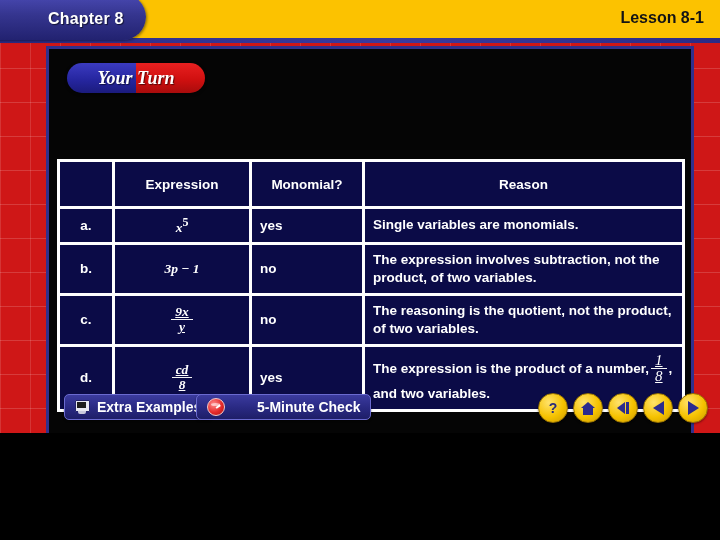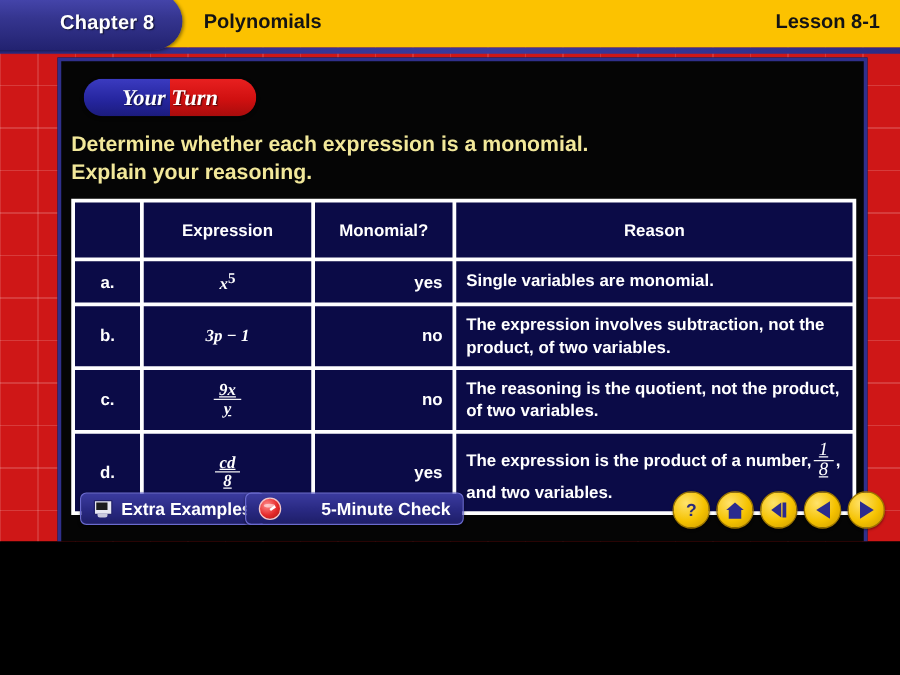--- a/index.html
+++ b/index.html
@@ -194,21 +194,21 @@
   }
   td.expr {
     text-align: center;
     font-family: "Liberation Serif", serif;
     font-style: italic;
     font-weight: normal;
     font-size: 19px;
     color: #f4f4f4;
   }
   td.ans {
-    text-align: right;
+    text-align: left;
     font-weight: normal;
     font-size: 15px;
   }
   td.reason {
     text-align: left;
     font-weight: bold;
     font-size: 14px;
     line-height: 18px;
   }
   .col-lbl   { width: 52px; }
@@ -429,36 +429,31 @@
 <body>
 
 <div class="slide">
 
   <div class="brick-texture"></div>
 
   <div class="header"></div>
   <div class="header-underline"></div>
   <div class="chapter-tab"></div>
   <div class="chapter-tab-label">Chapter 8</div>
-  <div class="header-subject">Polynomials</div>
   <div class="header-lesson">Lesson 8-1</div>
 
   <div class="content">
     <div class="content-inner">
 
       <div class="your-turn">
         <div class="yt-left"></div>
         <div class="yt-right"></div>
         <div class="yt-text">Your Turn</div>
       </div>
 
-      <div class="instruction">
-        <div>Determine whether each expression is a monomial.</div>
-        <div>Explain your reasoning.</div>
-      </div>
 
       <div class="tbl-wrap">
         <table class="monomial-table">
           <colgroup>
             <col class="col-lbl">
             <col class="col-expr">
             <col class="col-ans">
             <col>
           </colgroup>
           <thead>
@@ -468,21 +463,21 @@
               <th class="hdr">Monomial?</th>
               <th class="hdr">Reason</th>
             </tr>
           </thead>
           <tbody>
 
             <tr>
               <td class="lbl">a.</td>
               <td class="expr"><span>x</span><span class="sup">5</span></td>
               <td class="ans">yes</td>
-              <td class="reason">Single variables are monomial.</td>
+              <td class="reason">Single variables are monomials.</td>
             </tr>
 
             <tr>
               <td class="lbl">b.</td>
               <td class="expr">3p − 1</td>
               <td class="ans">no</td>
               <td class="reason">The expression involves subtraction, not the product, of two variables.</td>
             </tr>
 
             <tr>

